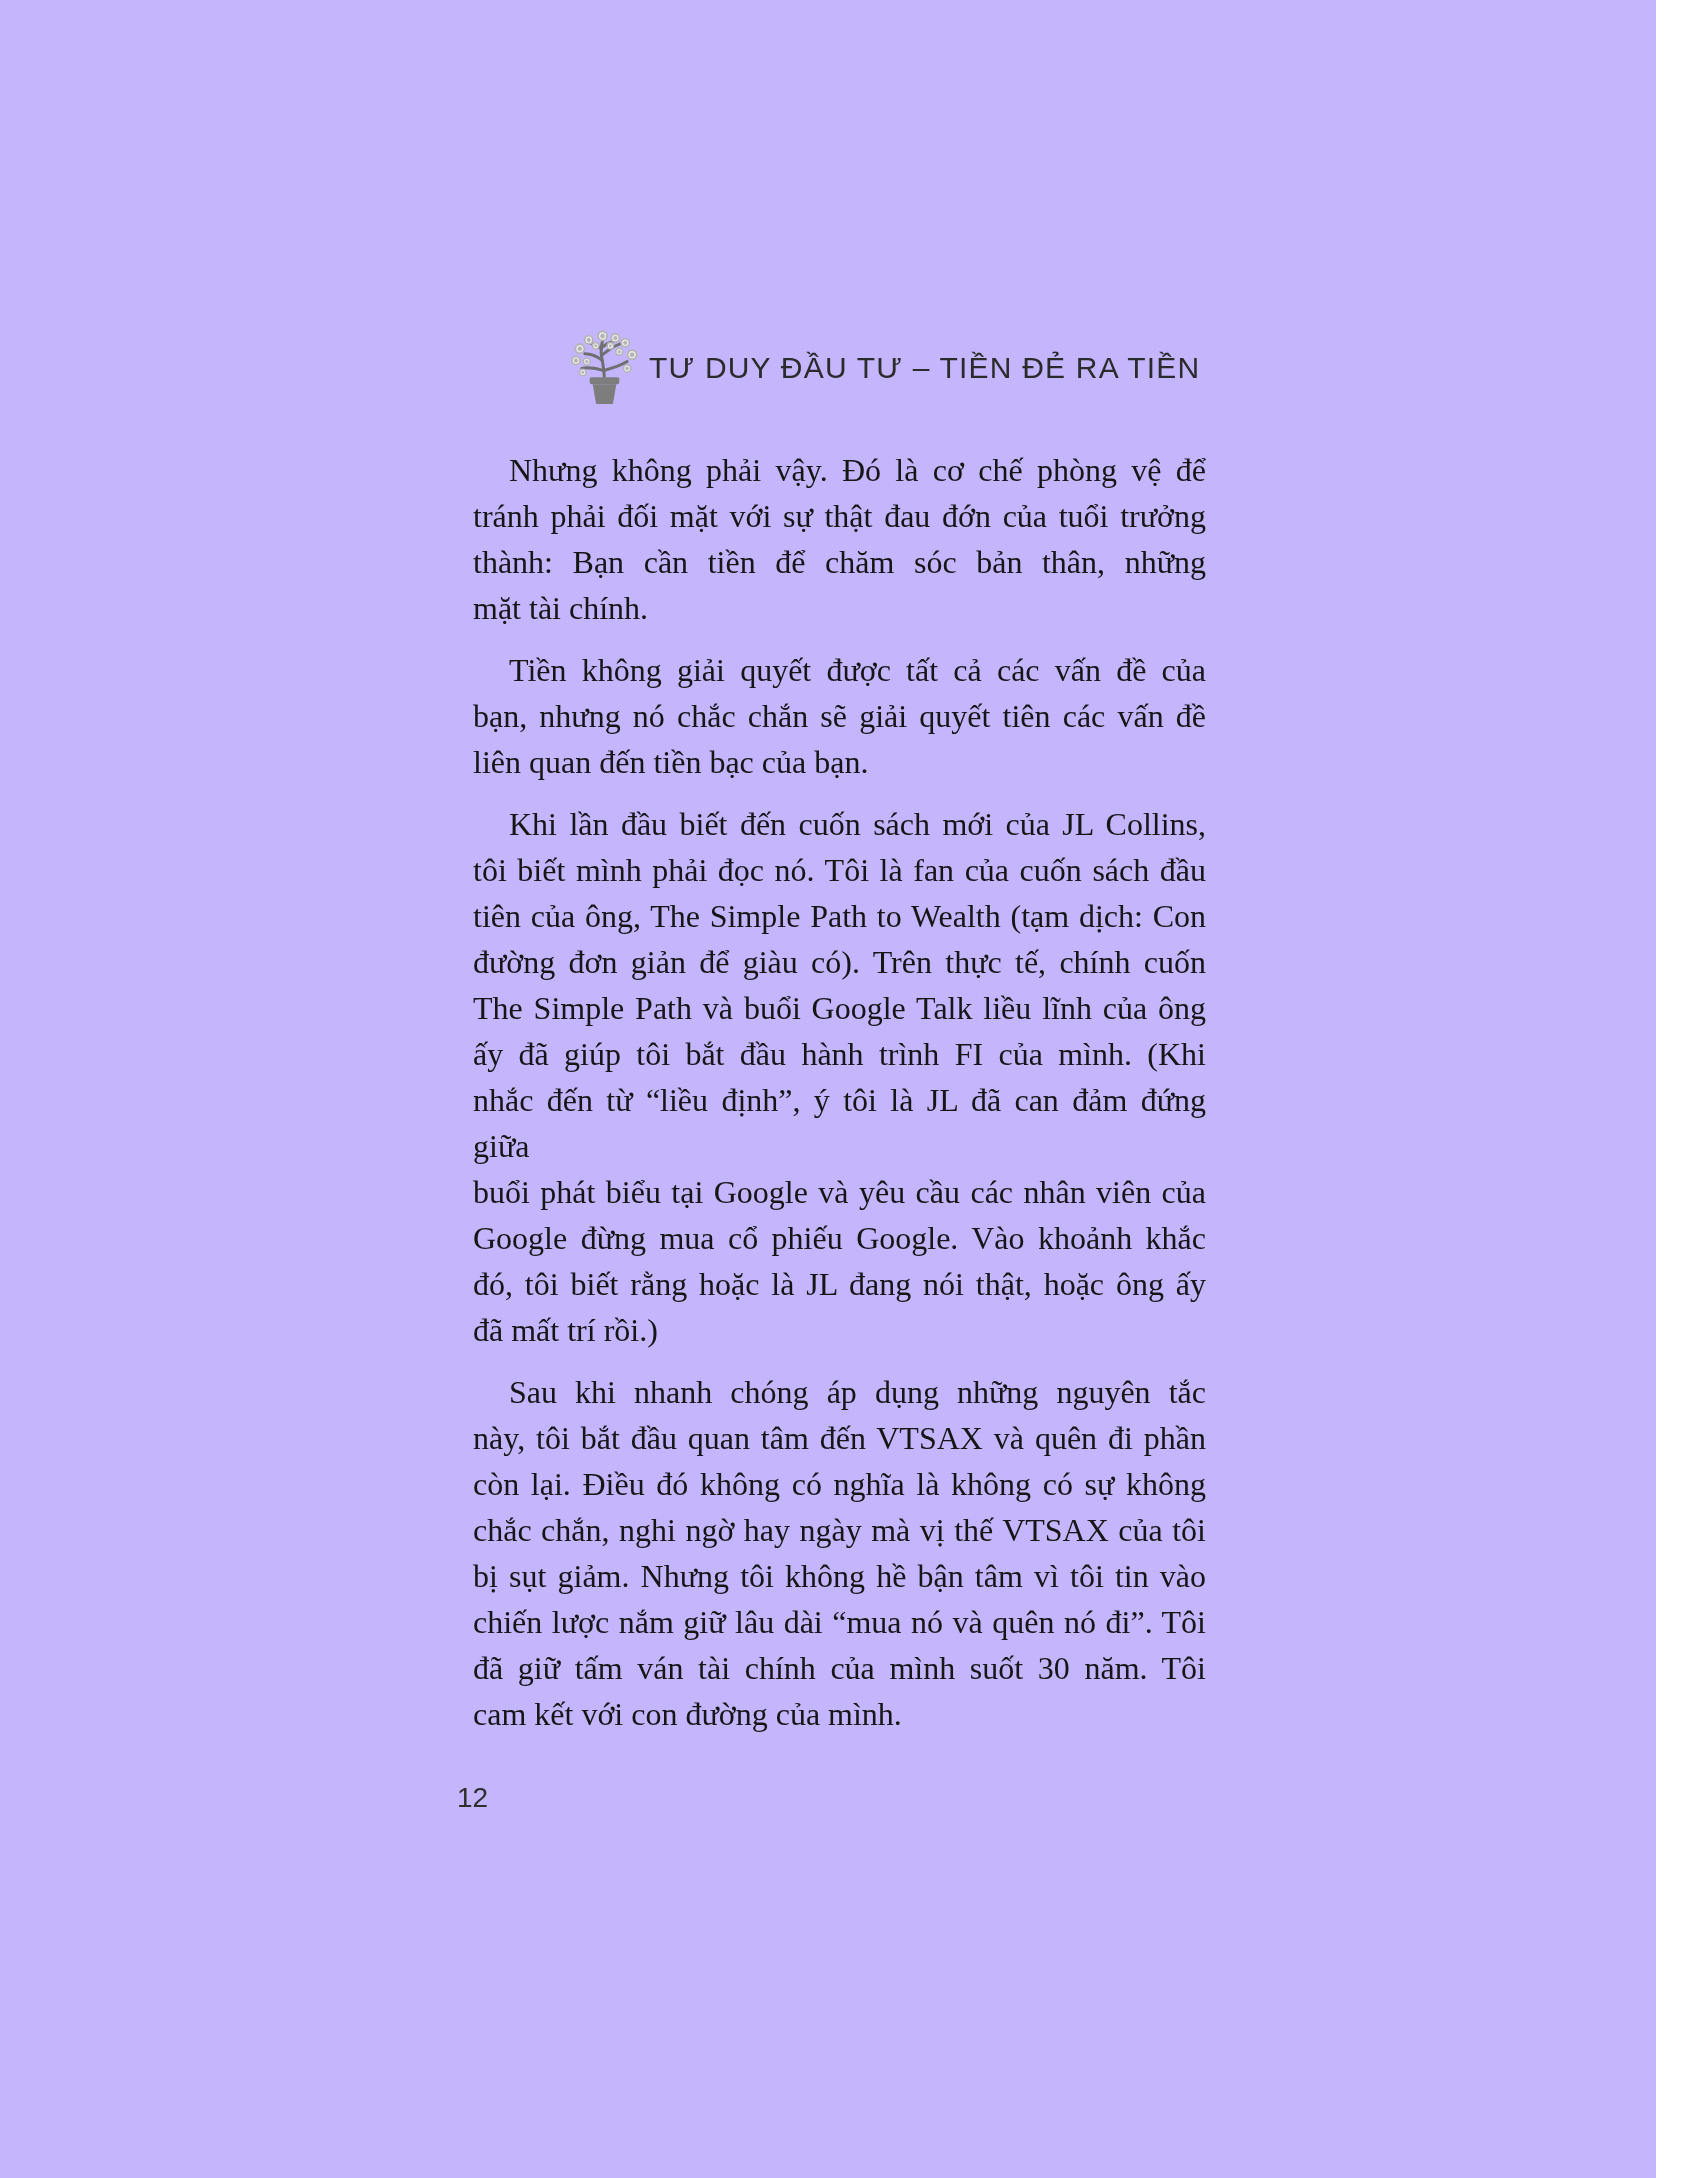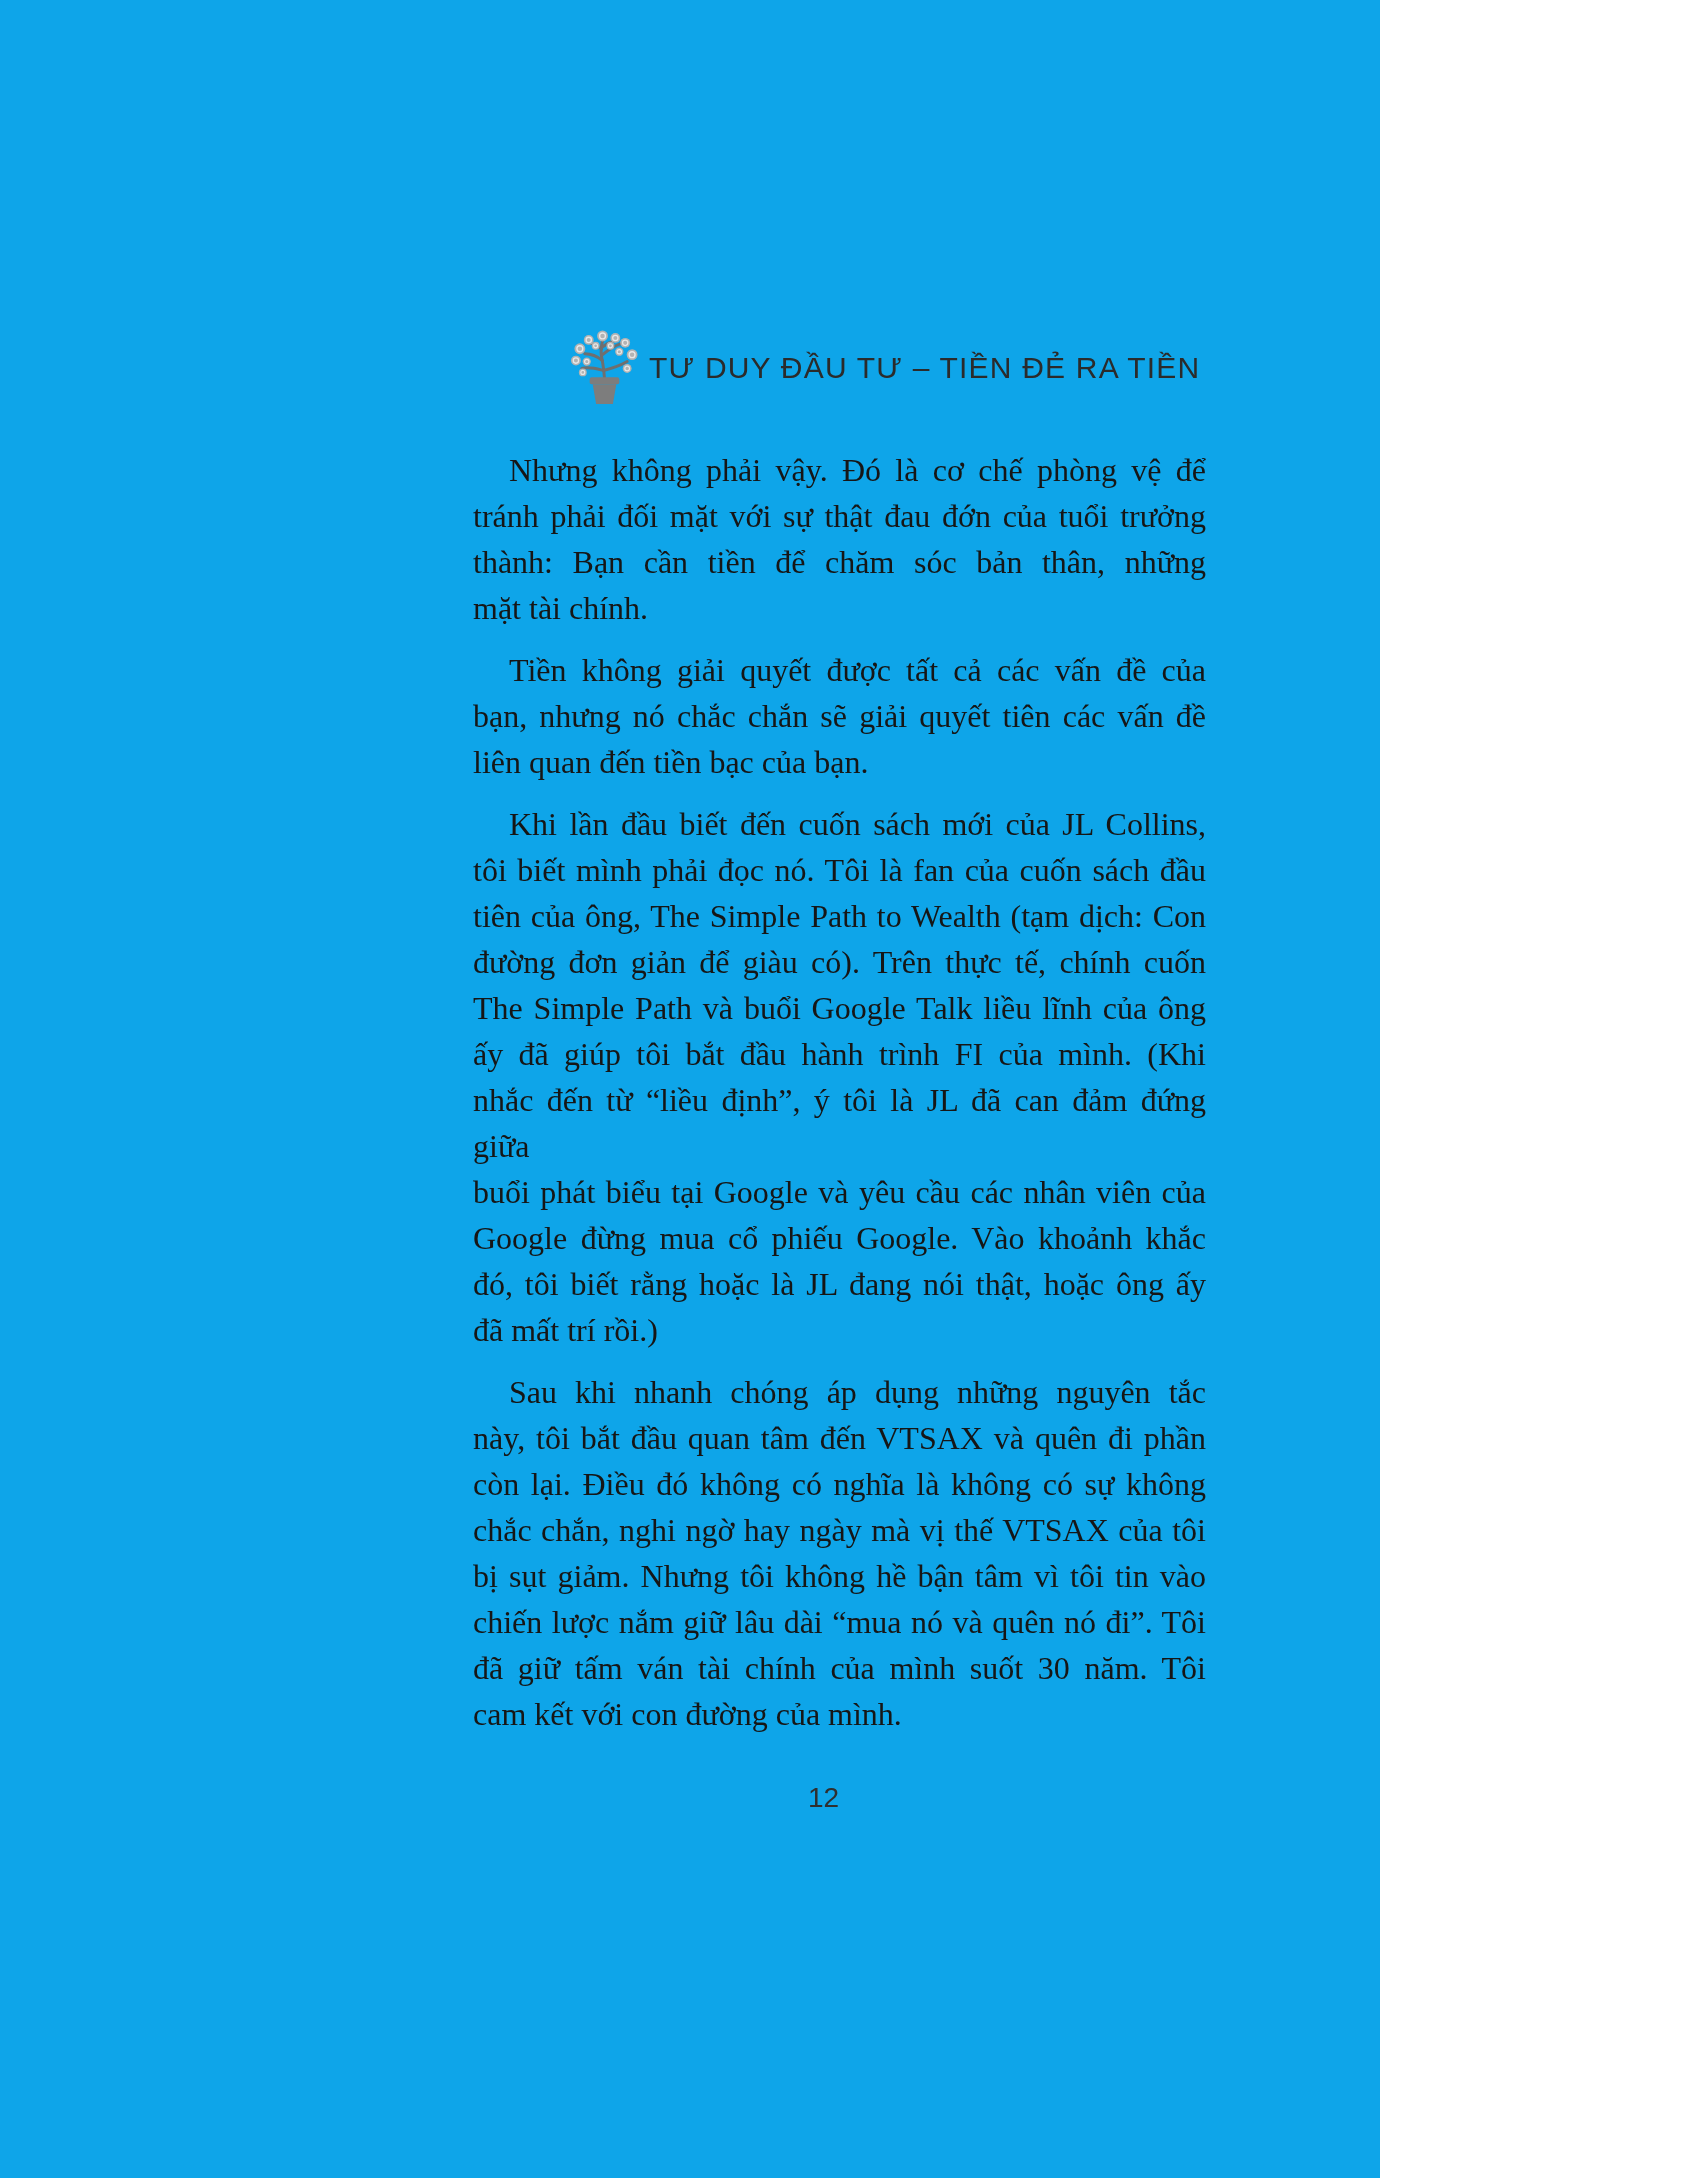--- a/index.html
+++ b/index.html
@@ -1,21 +1,21 @@
 <!DOCTYPE html>
 <html><head>
 <meta charset="utf-8">
 <style>
   html, body { margin: 0; padding: 0; }
   body { background: #ffffff; }
   #page {
     position: relative;
-    width: 1380px;
+    width: 1656px;
     height: 2178px;
-    background: #0ea5e9;
+    background: #c4b5fd;
     overflow: hidden;
   }
   .header {
     position: absolute;
     left: 570px;
     top: 329px;
     display: flex;
     align-items: center;
     gap: 10px;
   }
@@ -43,21 +43,20 @@
     text-align-last: justify;
   }
   .line.first { text-indent: 36px; }
   .line.last  { text-align-last: left; }
   .italic { }
   .page-number {
     position: absolute;
     left: 457px;
     top: 1782px;
     width: 733px;
-    text-align: center;
     font-family: "Liberation Sans", sans-serif;
     font-size: 28px;
     color: #2f2f2f;
   }
 </style>
 </head>
 <body>
 
 <div id="page">
 

